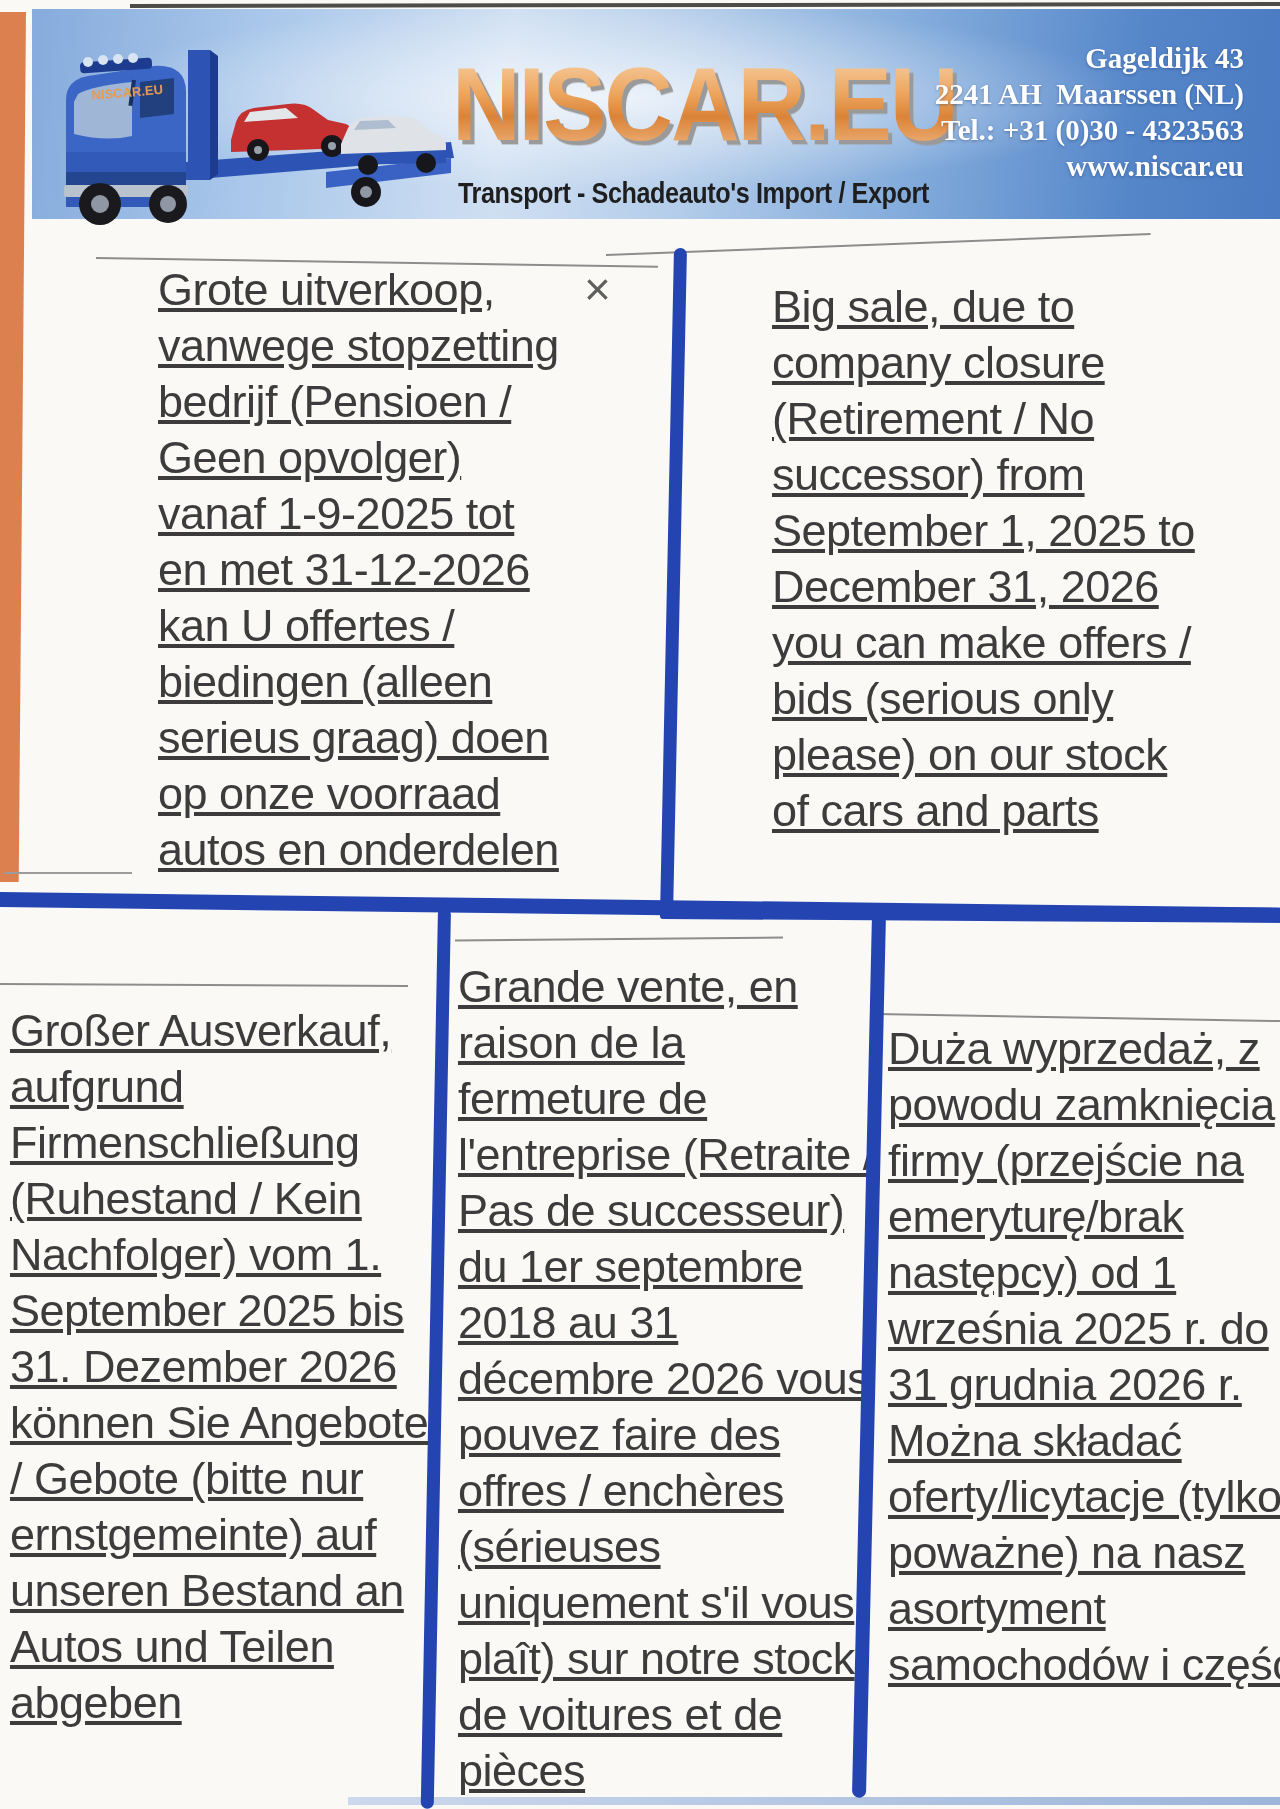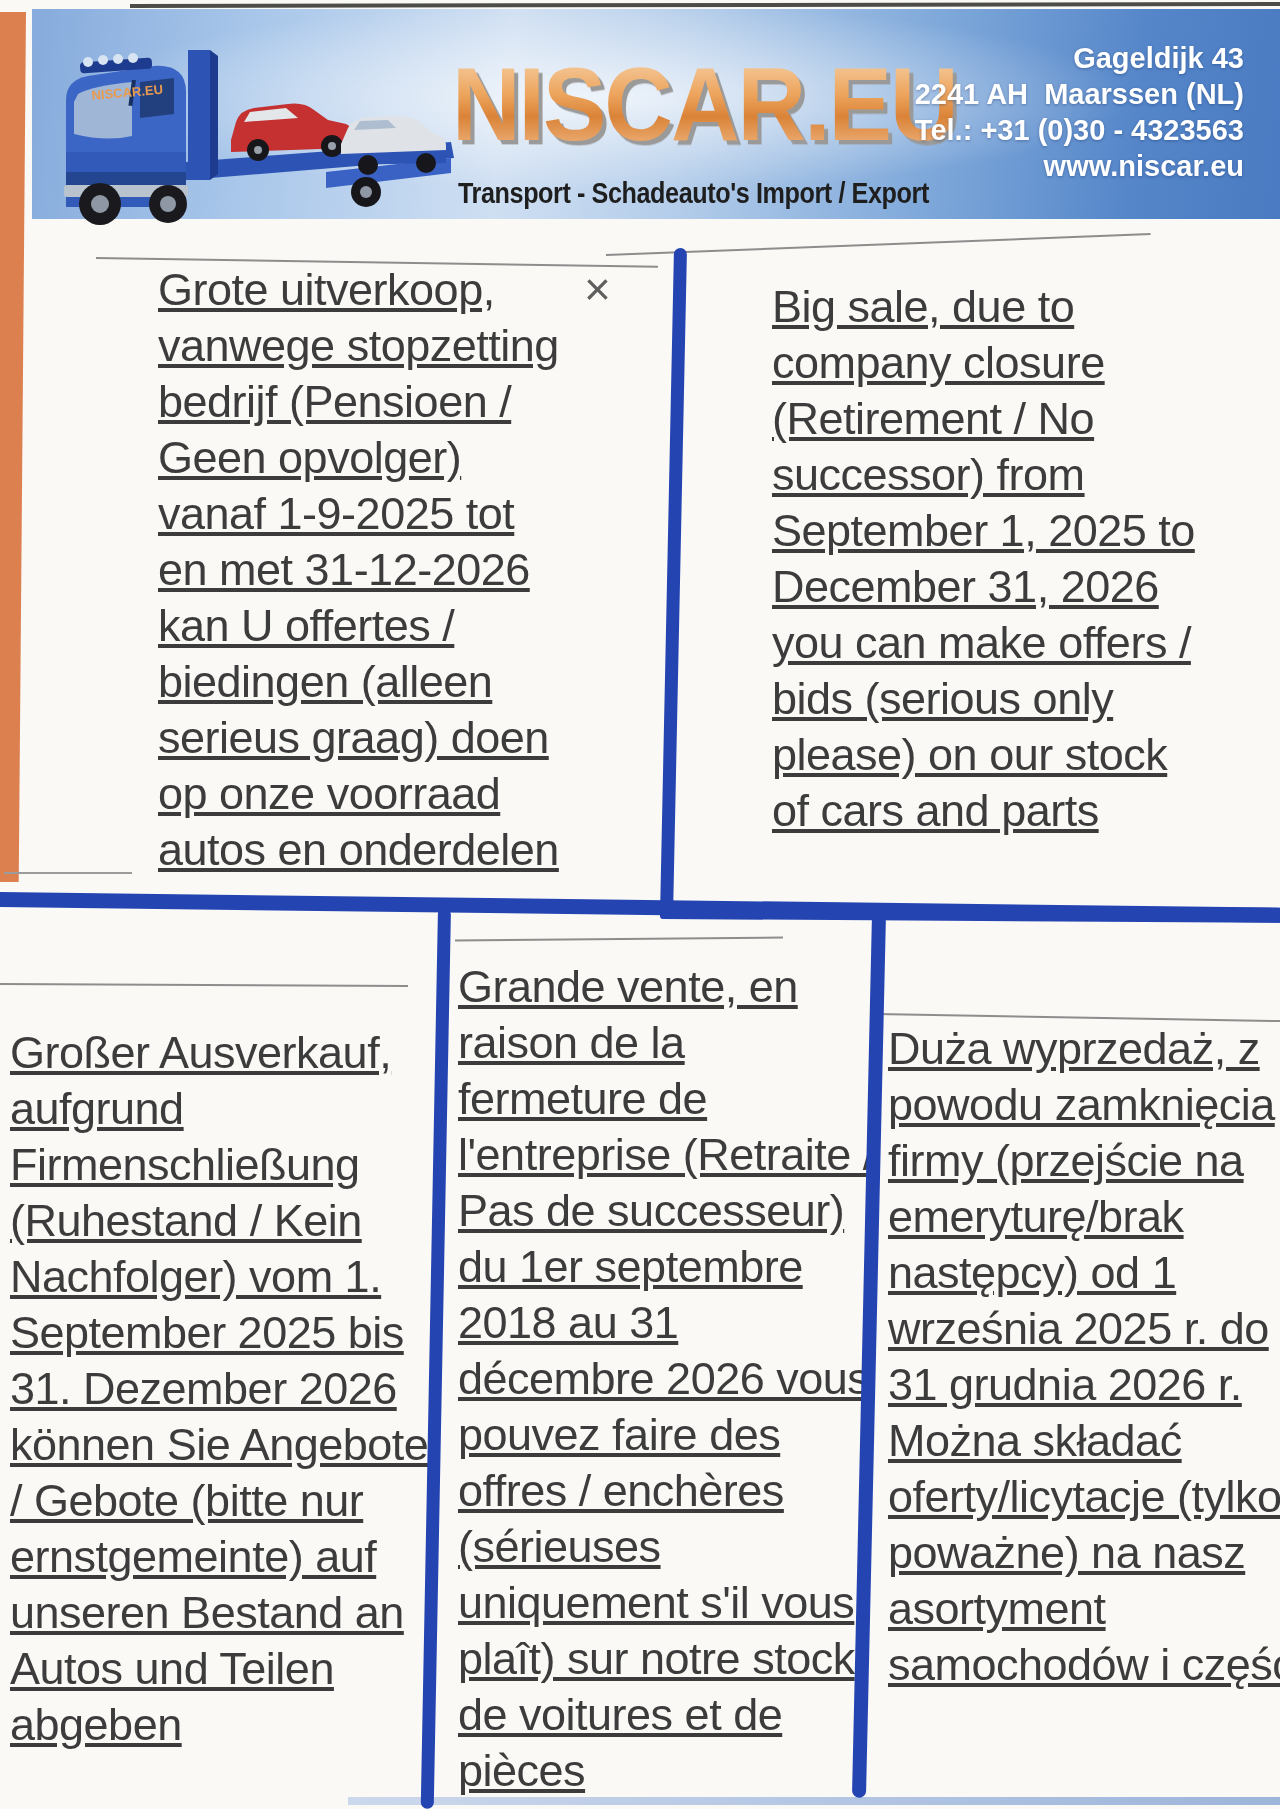--- a/index.html
+++ b/index.html
@@ -30,31 +30,31 @@
     -webkit-background-clip:text;background-clip:text;color:transparent;
     filter:drop-shadow(4px 4px 0 #9a9a9a);
     white-space:pre;
   }
   .tagline{
     left:458px;top:176px;font-size:30px;font-weight:bold;color:#1e1e1e;
     letter-spacing:-0.5px;transform:scaleX(.84);transform-origin:left top;white-space:pre;
   }
   .contact{
     right:36px;top:40px;text-align:right;color:#fff;font-weight:bold;
-    font-size:29px;line-height:36px;text-shadow:0 1px 3px rgba(10,30,80,.35);
+    font-size:29px;line-height:36px;text-shadow:0 1px 3px rgba(10,30,80,.35);font-family:Liberation Serif, serif;
   }
   .contact div{white-space:pre;}
   
   .blk{
     white-space:pre;font-size:45px;line-height:56px;color:#3c3c3c;
     letter-spacing:-0.5px;z-index:2;text-decoration:underline;
   }
   .blk-nl{left:158px;top:262px;}
   .blk-en{left:744px;top:279px;margin-left:28px;}
-  .blk-de{left:10px;top:1025px;}
+  .blk-de{left:10px;top:1003px;}
   .blk-fr{left:458px;top:959px;}
   .blk-pl{left:888px;top:1021px;}
   .close-mark{left:584px;top:266px;font-size:46px;color:#5f5f5f;line-height:1;z-index:4;cursor:default;}
   
   .marker{background:#2444b2;border-radius:7px;z-index:3;}
   .sep-top{left:674px;top:248px;width:13px;height:662px;transform:rotate(1.2deg);transform-origin:top center;}
   .hr-main{left:-4px;top:892px;width:1292px;height:15px;transform:rotate(0.7deg);transform-origin:left center;border-radius:3px;}
   .hr-right{left:660px;top:904px;width:622px;height:15px;transform:rotate(0.35deg);transform-origin:left center;border-radius:3px;}
   .sep-left{left:438px;top:908px;width:13px;height:901px;transform:rotate(1.1deg);transform-origin:top center;}
   .sep-right{left:872px;top:914px;width:14px;height:884px;transform:rotate(1.3deg);transform-origin:top center;}

